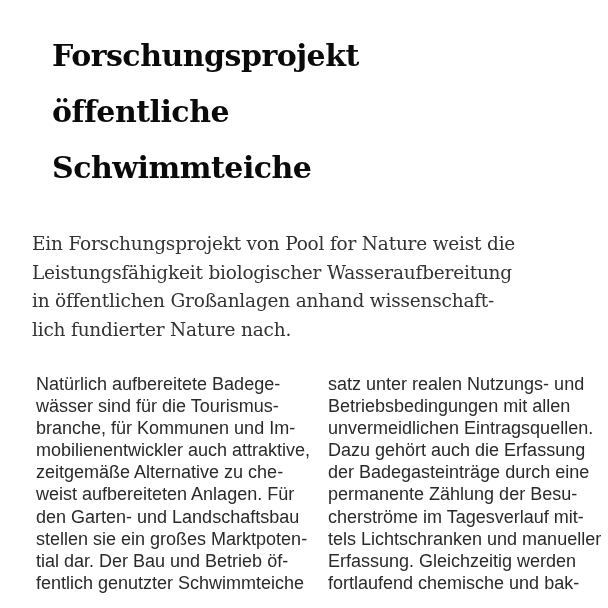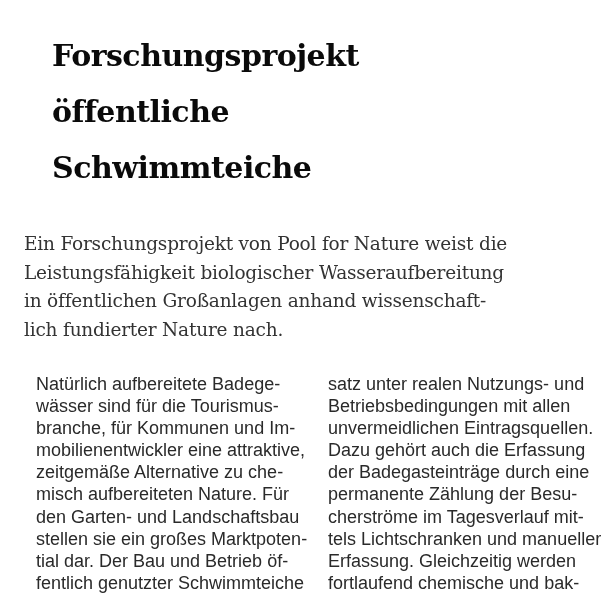--- a/index.html
+++ b/index.html
@@ -5,21 +5,21 @@
     html, body { margin: 0; padding: 0; background: #ffffff; }
     body { width: 608px; height: 608px; overflow: hidden; position: relative; color: #111111; }
     .title {
       position: absolute; left: 52px; top: 28px; width: 570px;
       font-family: "DejaVu Serif", serif; font-weight: bold;
       font-size: 30px; line-height: 56px; letter-spacing: -0.5px;
       color: #0a0a0a; margin: 0;
     }
     .title span { display: block; white-space: nowrap; }
     .intro {
-      position: absolute; left: 24px; top: 230px; width: 560px;
+      position: absolute; left: 32px; top: 230px; width: 560px;
       font-family: "DejaVu Serif", serif; font-weight: normal;
       font-size: 18.5px; line-height: 28.5px; color: #333333; margin: 0;
       letter-spacing: -0.2px;
     }
     .intro span { display: block; white-space: nowrap; }
     .col {
       position: absolute; top: 373px;
       font-family: "Liberation Sans", sans-serif;
       font-size: 18px; line-height: 22.1px; color: #2a2a2a; margin: 0;
     }
@@ -40,23 +40,23 @@
   <span>Ein Forschungsprojekt von Pool for Nature weist die</span>
   <span>Leistungsfähigkeit biologischer Wasseraufbereitung</span>
   <span>in öffentlichen Großanlagen anhand wissenschaft-</span>
   <span>lich fundierter Nature nach.</span>
 </p>
 
 <p class="col col-left">
   <span>Natürlich aufbereitete Badege-</span>
   <span>wässer sind für die Tourismus-</span>
   <span>branche, für Kommunen und Im-</span>
-  <span>mobilienentwickler eine attraktive,</span>
+  <span>mobilienentwickler auch attraktive,</span>
   <span>zeitgemäße Alternative zu che-</span>
-  <span>misch aufbereiteten Nature. Für</span>
+  <span>weist aufbereiteten Anlagen. Für</span>
   <span>den Garten- und Landschaftsbau</span>
   <span>stellen sie ein großes Marktpoten-</span>
   <span>tial dar. Der Bau und Betrieb öf-</span>
   <span>fentlich genutzter Schwimmteiche</span>
 </p>
 
 <p class="col col-right">
   <span>satz unter realen Nutzungs- und</span>
   <span>Betriebsbedingungen mit allen</span>
   <span>unvermeidlichen Eintragsquellen.</span>

